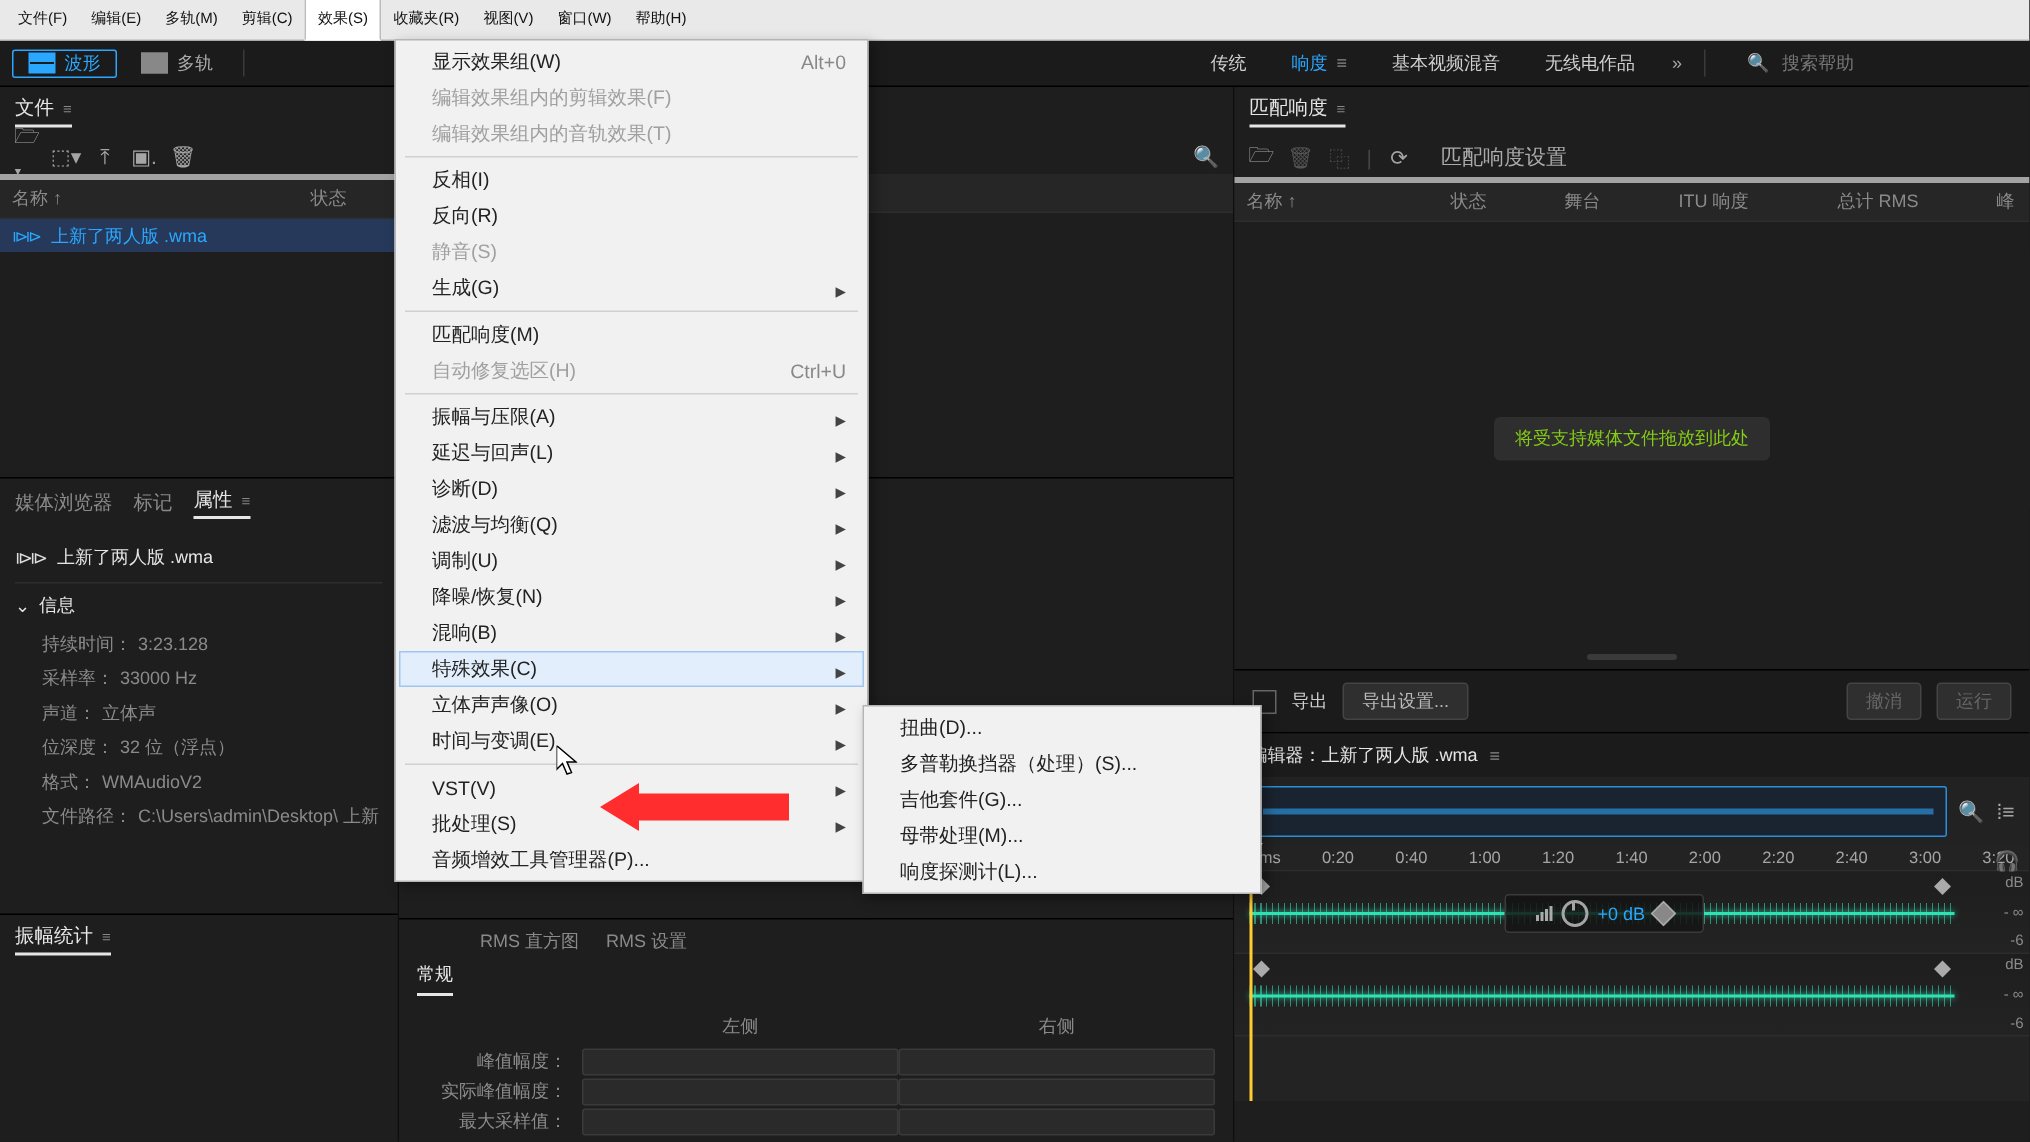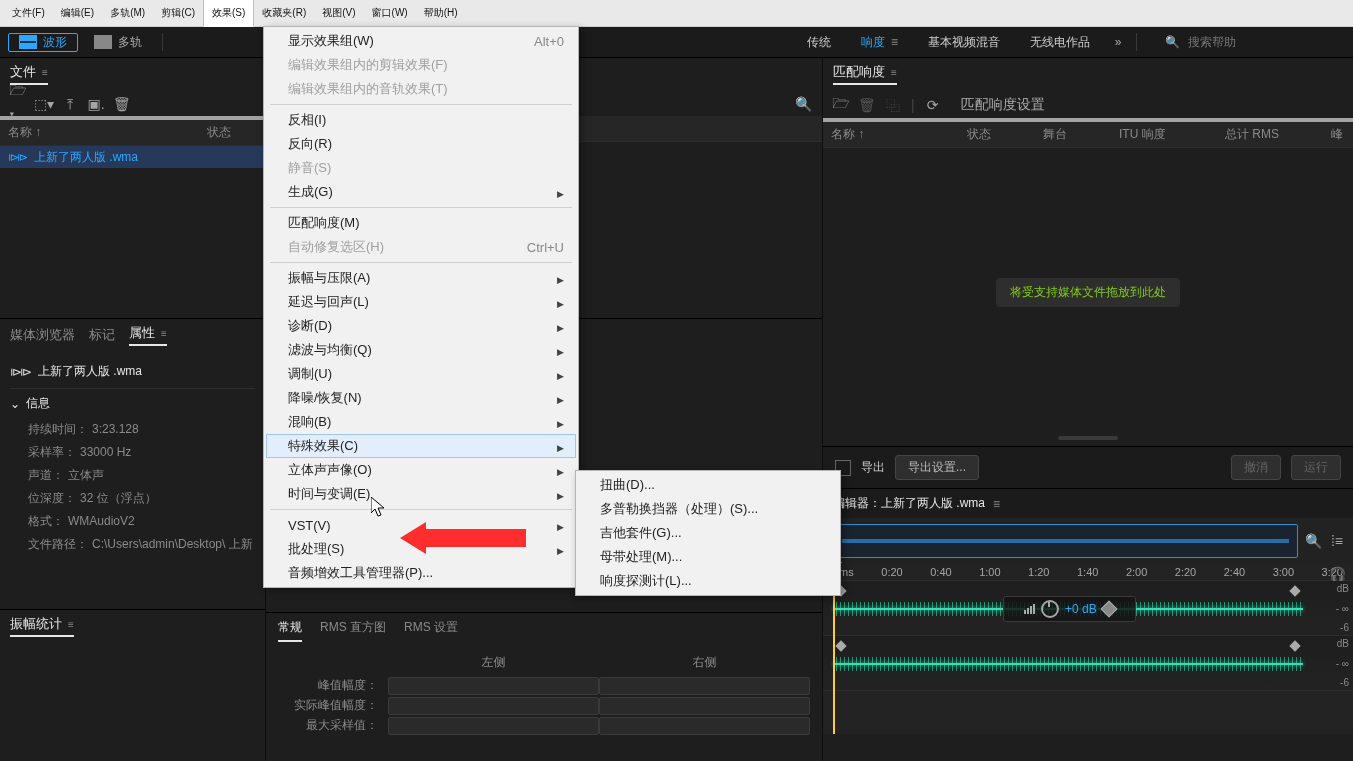--- a/index.html
+++ b/index.html
@@ -77,21 +77,21 @@
   .prop-area{padding:6px 10px;}
   .prop-filename{display:flex;align-items:center;gap:8px;color:#e6e6e6;padding:4px 0;}
   .info-section{border-top:1px solid #2e2e2e;margin-top:4px;}
   .info-header{display:flex;align-items:center;gap:6px;padding:6px 0;color:#e6e6e6;}
   .info-row{padding:3px 0 3px 18px;color:var(--text-dim);}
   .info-row .lab{color:var(--text-dim);}
   .info-row .val{color:var(--text-dim);margin-left:4px;}
   
   .amp-tabs{display:flex;gap:18px;padding:6px 12px;}
   .amp-tabs .atab{color:var(--text-dim);padding-bottom:4px;}
-  .amp-tabs .atab.active{color:#e6e6e6;border-bottom:2px solid #e6e6e6;}
+  .amp-tabs .atab.active{color:#e6e6e6;border-bottom:2px solid #e6e6e6;margin-top:22px;}
   .amp-grid{display:grid;grid-template-columns:110px 1fr 1fr;gap:2px 0;padding:6px 12px;}
   .amp-grid .h{color:var(--text-dim);text-align:center;font-size:12px;padding-bottom:4px;}
   .amp-grid .rlab{color:var(--text-dim);text-align:right;padding-right:10px;font-size:12px;}
   .amp-grid .cell{height:16px;background:#2a2a2a;border:1px solid #3a3a3a;border-radius:2px;}
   
   .match-panel .drop-hint{display:flex;align-items:center;justify-content:center;height:100%;}
   .drop-hint .hint-pill{background:#2e2e2e;padding:6px 14px;border-radius:4px;color:#84cc16;}
   .export-row{display:flex;align-items:center;gap:10px;padding:8px 12px;background:#1b1b1b;border-top:1px solid #000;}
   .gbtn{background:#2f2f2f;border:1px solid #444;padding:3px 12px;border-radius:3px;color:#bbb;}
   .gbtn.disabled{color:#666;}

